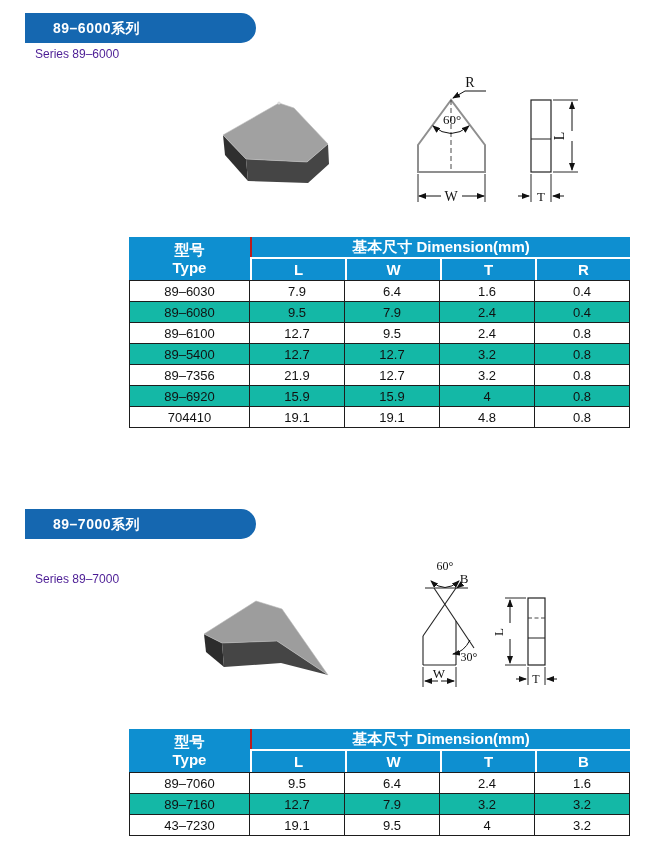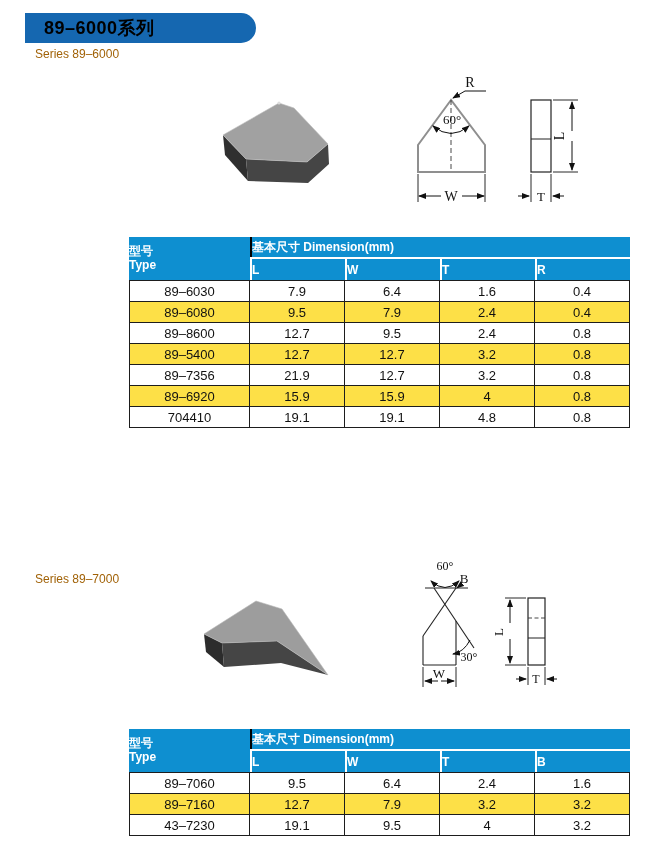--- a/index.html
+++ b/index.html
@@ -1,45 +1,45 @@
 <!DOCTYPE html>
 <html><head>
 <meta charset="utf-8">
 <style>
   html,body{margin:0;padding:0;background:#fff;}
   .page{position:relative;width:654px;height:853px;background:#ffffff;overflow:hidden;
         font-family:"Liberation Sans",sans-serif;}
 
   
   .banner{position:absolute;left:25px;width:231px;height:30px;background:#1567b0;
-          border-radius:0 15px 15px 0;color:#000000;font-weight:bold;font-size:18px;
-          line-height:30px;padding-left:19px;box-sizing:border-box;letter-spacing:.5px;}
+          border-radius:0 15px 15px 0;color:#ffffff;font-weight:bold;font-size:14px;
+          line-height:30px;padding-left:28px;box-sizing:border-box;letter-spacing:.5px;}
   .banner.s1{top:13px}.banner.s2{top:509px}
-  .subtitle{position:absolute;left:35px;font-size:12px;color:#a16207;}
+  .subtitle{position:absolute;left:35px;font-size:12px;color:#4c1d95;}
   .sub1{top:47px}.sub2{top:572px}
 
   
   table.spec{position:absolute;left:129px;border-collapse:separate;border-spacing:0;
              table-layout:fixed;width:501px;}
   .t1{top:237px}.t2{top:729px}
   col.c-type{width:121px}col.c-dim{width:95px}
-  table.spec th{background:#0e8fd0;color:#fff;font-weight:bold;font-size:12px;
-                text-align:left;padding:0;border:0;}
+  table.spec th{background:#0e8fd0;color:#fff;font-weight:bold;font-size:15px;
+                text-align:center;padding:0;border:0;}
   tr.hrow1 th{height:20px}
   tr.hrow2 th{height:21px;border-top:2px solid #fff;}
-  tr.hrow1 th + th{border-left:2px solid #000000;}
+  tr.hrow1 th + th{border-left:2px solid #b91c1c;}
   tr.hrow2 th:first-child{border-left:2px solid #fff;}
   tr.hrow2 th + th{border-left:2px solid #fff;}
   th.type-th{line-height:1.15;font-size:13px;}
   table.spec td{border-right:1px solid #1d1d1d;border-bottom:1px solid #1d1d1d;
                 font-size:13px;color:#111;text-align:center;height:20px;padding:0;
                 background:#fff;}
   table.spec tr td:first-child{border-left:1px solid #1d1d1d;}
   table.spec tr.first td{border-top:1px solid #1d1d1d;}
-  table.spec tr.alt td{background:#fde047;}
+  table.spec tr.alt td{background:#14b8a6;}
 
   
   .fig{position:absolute;}
   .dim-serif{font-family:"Liberation Serif",serif;fill:#111;}
 </style>
 </head>
 <body>
 
 <div class="page">
 
@@ -119,21 +119,21 @@
       <td>0.4</td>
     </tr>
     <tr class="alt">
       <td>89–6080</td>
       <td>9.5</td>
       <td>7.9</td>
       <td>2.4</td>
       <td>0.4</td>
     </tr>
     <tr>
-      <td>89–8600</td>
+      <td>89–6100</td>
       <td>12.7</td>
       <td>9.5</td>
       <td>2.4</td>
       <td>0.8</td>
     </tr>
     <tr class="alt">
       <td>89–5400</td>
       <td>12.7</td>
       <td>12.7</td>
       <td>3.2</td>
@@ -156,20 +156,23 @@
     <tr>
       <td>704410</td>
       <td>19.1</td>
       <td>19.1</td>
       <td>4.8</td>
       <td>0.8</td>
     </tr>
   </tbody>
     </table>
 
+  <div class="banner s2">
+    <span>89–7000系列</span>
+  </div>
   <div class="subtitle sub2">Series 89–7000</div>
 
   <svg class="fig" style="left:182px;top:582px" width="155" height="120" viewBox="0 0 155 120">
     <polygon points="22,52 40,61 42,85 24,70" fill="#2c2c2c"></polygon>
     <polygon points="40,61 95,59 146,93 99,81 42,85" fill="#454545"></polygon>
     <polygon points="22,52 74,19 100,27 146,93 95,59 40,61" fill="#9d9d9d" stroke="#b8b8b8" stroke-width="0.6"></polygon>
   </svg>
 
   <svg class="fig" style="left:398px;top:553px" width="210" height="165" viewBox="0 0 210 165">
     <defs>

